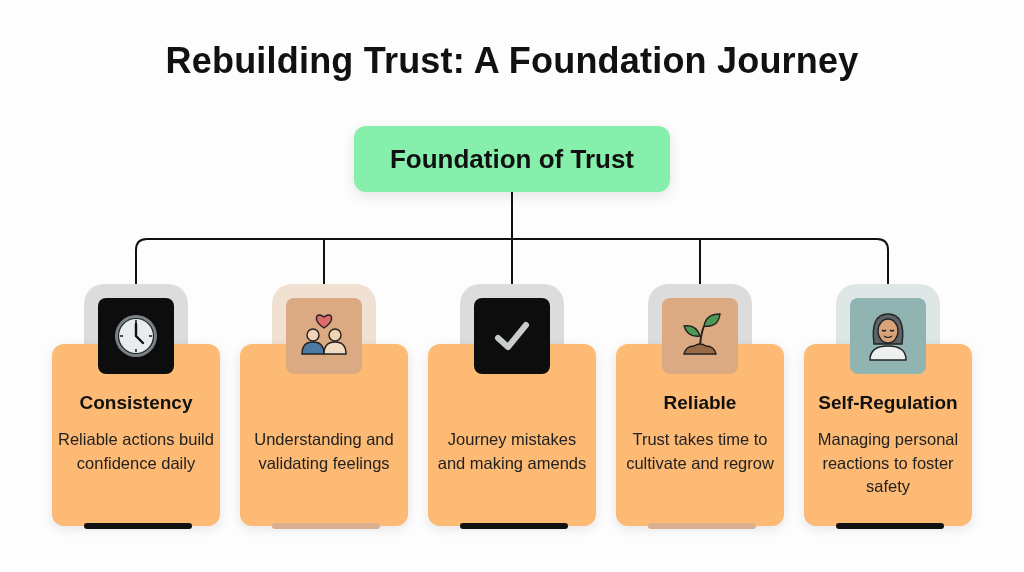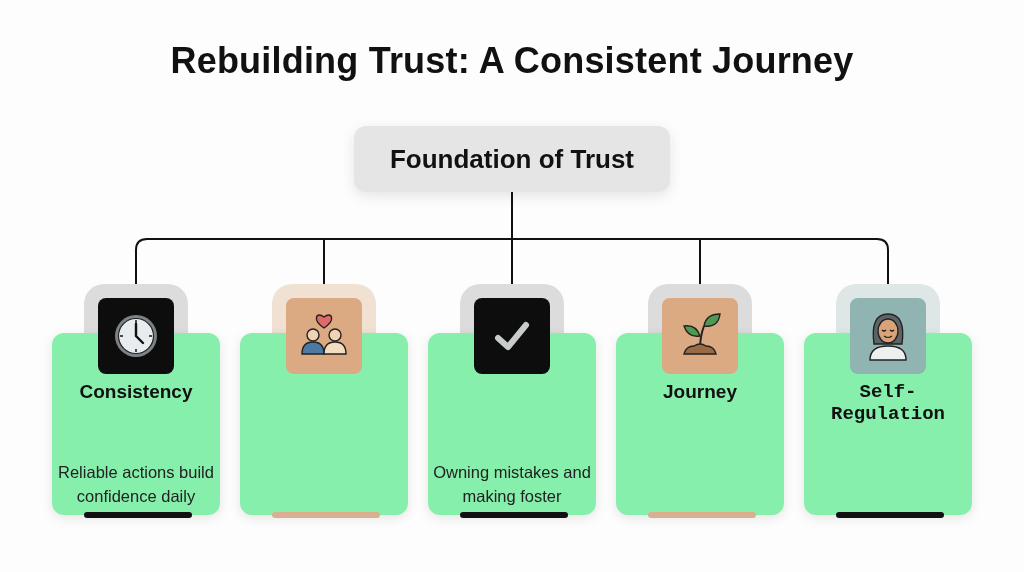--- a/index.html
+++ b/index.html
@@ -1,30 +1,30 @@
 <!DOCTYPE html>
 <html><head>
 <meta charset="utf-8">
 <style>
   html,body{margin:0;padding:0;}
   body{width:1024px;height:572px;background:#fdfdfd;position:relative;overflow:hidden;font-family:"Liberation Sans","DejaVu Sans",sans-serif;color:#111;}
   .title{position:absolute;top:40px;left:0;width:1024px;text-align:center;font-size:36px;font-weight:bold;letter-spacing:0.2px;}
-  .root{position:absolute;left:354px;top:126px;width:316px;height:66px;background:#e5e5e5;border-radius:12px;box-shadow:0 4px 14px rgba(0,0,0,0.10);display:flex;align-items:center;justify-content:center;font-size:26px;font-weight:bold;}
+  .root{position:absolute;left:354px;top:126px;width:316px;height:66px;background:#86efac;border-radius:12px;box-shadow:0 4px 14px rgba(0,0,0,0.10);display:flex;align-items:center;justify-content:center;font-size:26px;font-weight:bold;}
   .connectors{position:absolute;left:0;top:0;}
-  .card{position:absolute;top:333px;width:168px;height:182px;background:#86efac;border-radius:12px;box-shadow:0 3px 12px rgba(0,0,0,0.10);}
+  .card{position:absolute;top:344px;width:168px;height:182px;background:#fdba74;border-radius:12px;box-shadow:0 3px 12px rgba(0,0,0,0.10);}
   .tab{position:absolute;top:284px;width:104px;height:60px;border-radius:20px 20px 0 0;}
   .icon{position:absolute;top:298px;width:76px;height:76px;border-radius:8px;display:flex;align-items:center;justify-content:center;}
   .label{position:absolute;top:48px;left:0;width:100%;text-align:center;font-size:19px;font-weight:bold;}
-  .desc{position:absolute;top:84px;left:4px;right:4px;text-align:center;font-size:16.5px;line-height:23.5px;color:#222;margin-top:44px;}
+  .desc{position:absolute;top:84px;left:4px;right:4px;text-align:center;font-size:16.5px;line-height:23.5px;color:#222;}
   .bar{position:absolute;bottom:-3px;left:32px;width:108px;height:6px;border-radius:3px;}
 </style>
 </head>
 <body>
 
-<div class="title">Rebuilding Trust: A Consistent Journey</div>
+<div class="title">Rebuilding Trust: A Foundation Journey</div>
 
 <div class="root">
   <span>Foundation of Trust</span>
 </div>
 
 <svg class="connectors" width="1024" height="572">
   <g stroke="#111" stroke-width="2" fill="none">
     <line x1="512" y1="192" x2="512" y2="284"></line>
     <path d="M136 284 V250 Q136 239 147 239 H877 Q888 239 888 250 V284"></path>
     <line x1="324" y1="239" x2="324" y2="284"></line>
@@ -47,60 +47,63 @@
         <line x1="24" y1="37" x2="24" y2="40"></line>
         <line x1="8" y1="24" x2="11" y2="24"></line>
         <line x1="37" y1="24" x2="40" y2="24"></line>
       </g>
     <path d="M24 12 V24 L31 31" stroke="#111" stroke-width="2.4" fill="none" stroke-linecap="round"></path>
   </svg>
 </div>
 
 <div class="tab" style="left:272px;background:#f1e1d2;"></div>
 <div class="card" style="left:240px;">
+  <div class="desc">Understanding and validating feelings</div>
   <div class="bar" style="background:#d9b08f;"></div>
 </div>
 <div class="icon" style="left:286px;background:#dba982;">
   <svg width="60" height="60" viewBox="0 0 60 60">
     <path d="M30 22 C18 14 22 5 30 11 C38 5 42 14 30 22Z" fill="#e06a6a" stroke="#222" stroke-width="1.4"></path>
     <circle cx="19" cy="29" r="6" fill="#f1d2b2" stroke="#222" stroke-width="1.4"></circle>
     <path d="M8 48 Q8 36 19 36 Q30 36 30 48Z" fill="#4d7aa3" stroke="#222" stroke-width="1.4"></path>
     <circle cx="41" cy="29" r="6" fill="#f1d2b2" stroke="#222" stroke-width="1.4"></circle>
     <path d="M30 48 Q30 36 41 36 Q52 36 52 48Z" fill="#f4dcc0" stroke="#222" stroke-width="1.4"></path>
   </svg>
 </div>
 
 <div class="tab" style="left:460px;background:#dcdcdc;"></div>
 <div class="card" style="left:428px;">
-  <div class="desc">Owning mistakes and making foster</div>
+  <div class="desc">Journey mistakes and making amends</div>
   <div class="bar" style="background:#111;"></div>
 </div>
 <div class="icon" style="left:474px;background:#0d0d0d;">
   <svg width="48" height="48" viewBox="0 0 48 48">
     <path d="M10 26 L20 35 L38 13" stroke="#c9cccc" stroke-width="6" fill="none" stroke-linecap="round" stroke-linejoin="round"></path>
   </svg>
 </div>
 
 <div class="tab" style="left:648px;background:#dcdcdc;"></div>
 <div class="card" style="left:616px;">
-  <div class="label">Journey</div>
+  <div class="label">Reliable</div>
+  <div class="desc">Trust takes time to cultivate and regrow</div>
   <div class="bar" style="background:#d9b08f;"></div>
 </div>
 <div class="icon" style="left:662px;background:#dba982;">
   <svg width="60" height="60" viewBox="0 0 60 60">
     <path d="M30 44 Q30 30 34 20" stroke="#222" stroke-width="2" fill="none"></path>
     <path d="M34 20 Q36 8 50 8 Q48 22 34 20Z" fill="#4f9a52" stroke="#222" stroke-width="1.4"></path>
     <path d="M30 30 Q26 18 14 20 Q18 32 30 30Z" fill="#4f9a52" stroke="#222" stroke-width="1.4"></path>
     <path d="M14 48 Q16 40 24 40 Q30 36 36 40 Q44 40 46 48Z" fill="#9a6a45" stroke="#222" stroke-width="1.4"></path>
   </svg>
 </div>
 
 <div class="tab" style="left:836px;background:#dfe7e6;"></div>
-<div class="card" style="left:804px;font-family:Liberation Mono, monospace;">
+<div class="card" style="left:804px;">
   <div class="label">Self-Regulation</div>
+  <div class="desc">Managing personal reactions to foster safety</div>
   <div class="bar" style="background:#111;"></div>
 </div>
 <div class="icon" style="left:850px;background:#8fb4b1;">
   <svg width="60" height="60" viewBox="0 0 60 60">
     <path d="M16 38 Q12 8 30 8 Q48 8 44 38Z" fill="#5e6466" stroke="#222" stroke-width="1.4"></path>
     <ellipse cx="30" cy="25" rx="10" ry="12" fill="#d9a37a" stroke="#222" stroke-width="1.3"></ellipse>
     <path d="M24 24 q2 2 4 0 M32 24 q2 2 4 0" stroke="#222" stroke-width="1.2" fill="none"></path>
     <path d="M26 30 q4 3 8 0" stroke="#222" stroke-width="1.2" fill="none"></path>
     <path d="M12 54 Q12 40 30 40 Q48 40 48 54Z" fill="#eef0f0" stroke="#222" stroke-width="1.4"></path>
   </svg>

